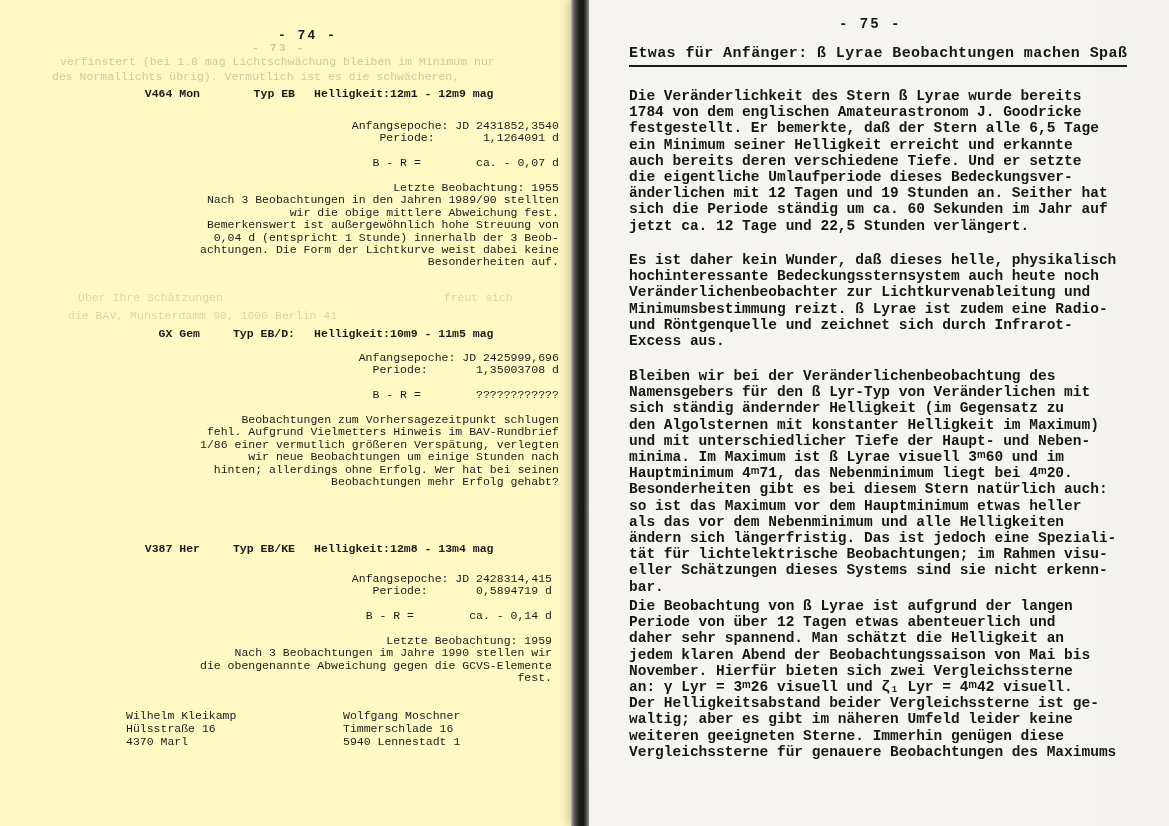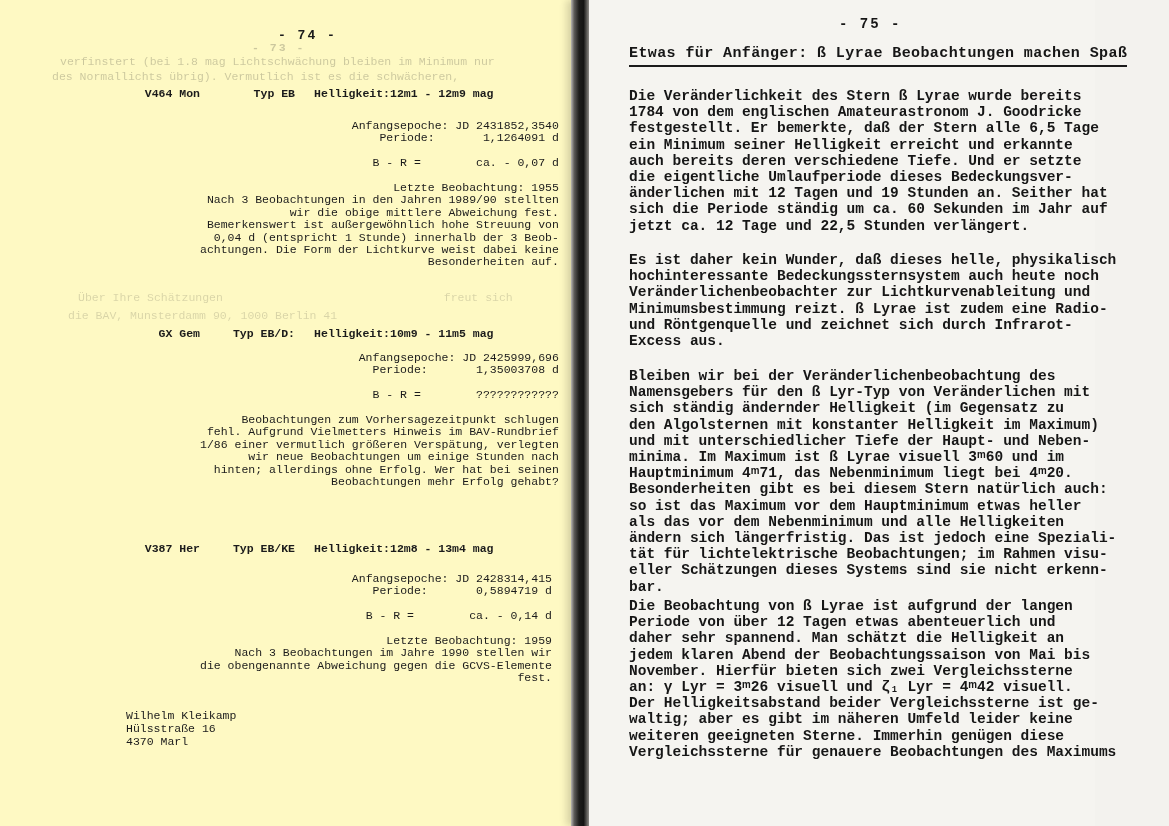--- a/index.html
+++ b/index.html
@@ -112,20 +112,23 @@
 
 Letzte Beobachtung: 1959
 Nach 3 Beobachtungen im Jahre 1990 stellen wir
 die obengenannte Abweichung gegen die GCVS-Elemente
 fest.</div>
     </div>
 
     <div class="abs addr" style="left:78px;top:710px;" data-bind="left_page.authors.0.address">Wilhelm Kleikamp
 Hülsstraße 16
 4370 Marl</div>
+    <div class="abs addr" style="left:295px;top:710px;" data-bind="left_page.authors.1.address">Wolfgang Moschner
+Timmerschlade 16
+5940 Lennestadt 1</div>
   </div>
 
   <div class="gutter"></div>
 
   <div class="page page-right">
     <div class="abs pageno pageno-right" data-bind="right_page.page_number">- 75 -</div>
 
     <div class="abs article-heading" data-bind="right_page.heading">Etwas für Anfänger: ß Lyrae Beobachtungen machen Spaß</div>
 
     <div class="abs para" style="top:88px;" data-bind="right_page.paragraphs.0">Die Veränderlichkeit des Stern ß Lyrae wurde bereits

